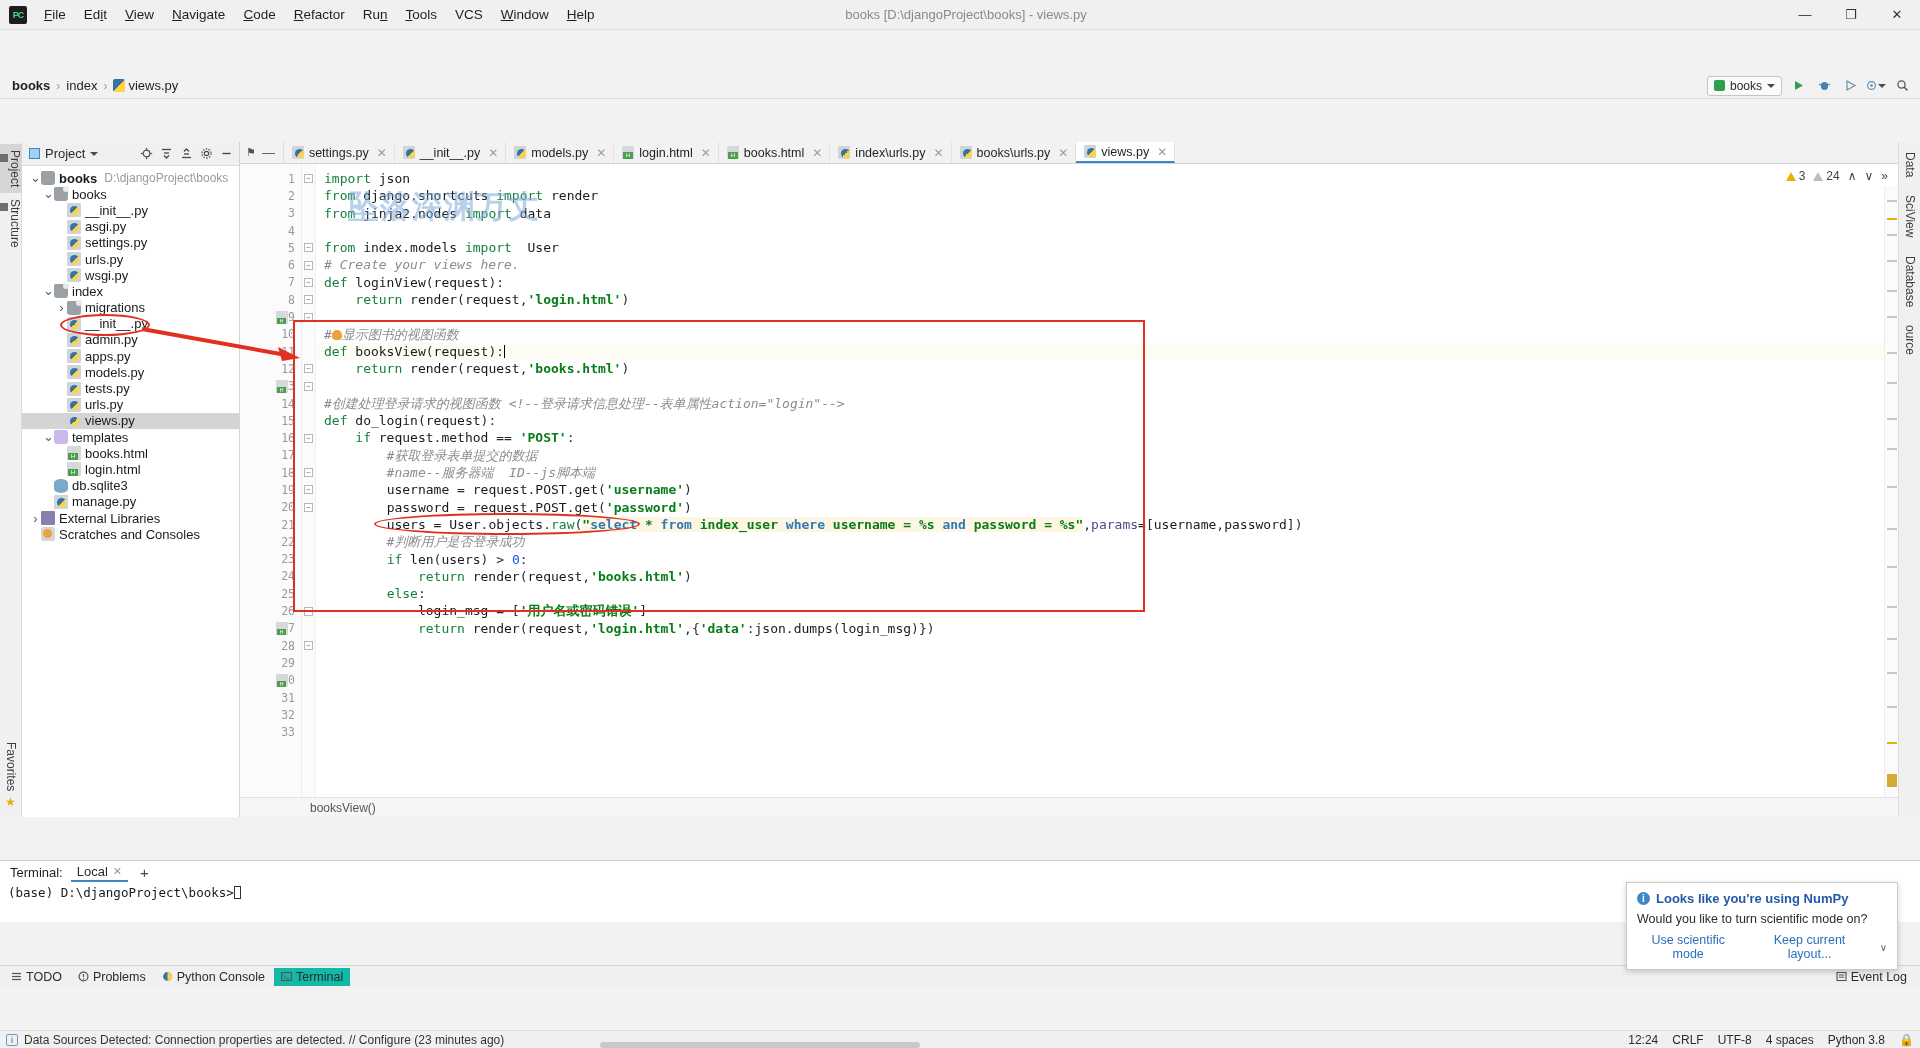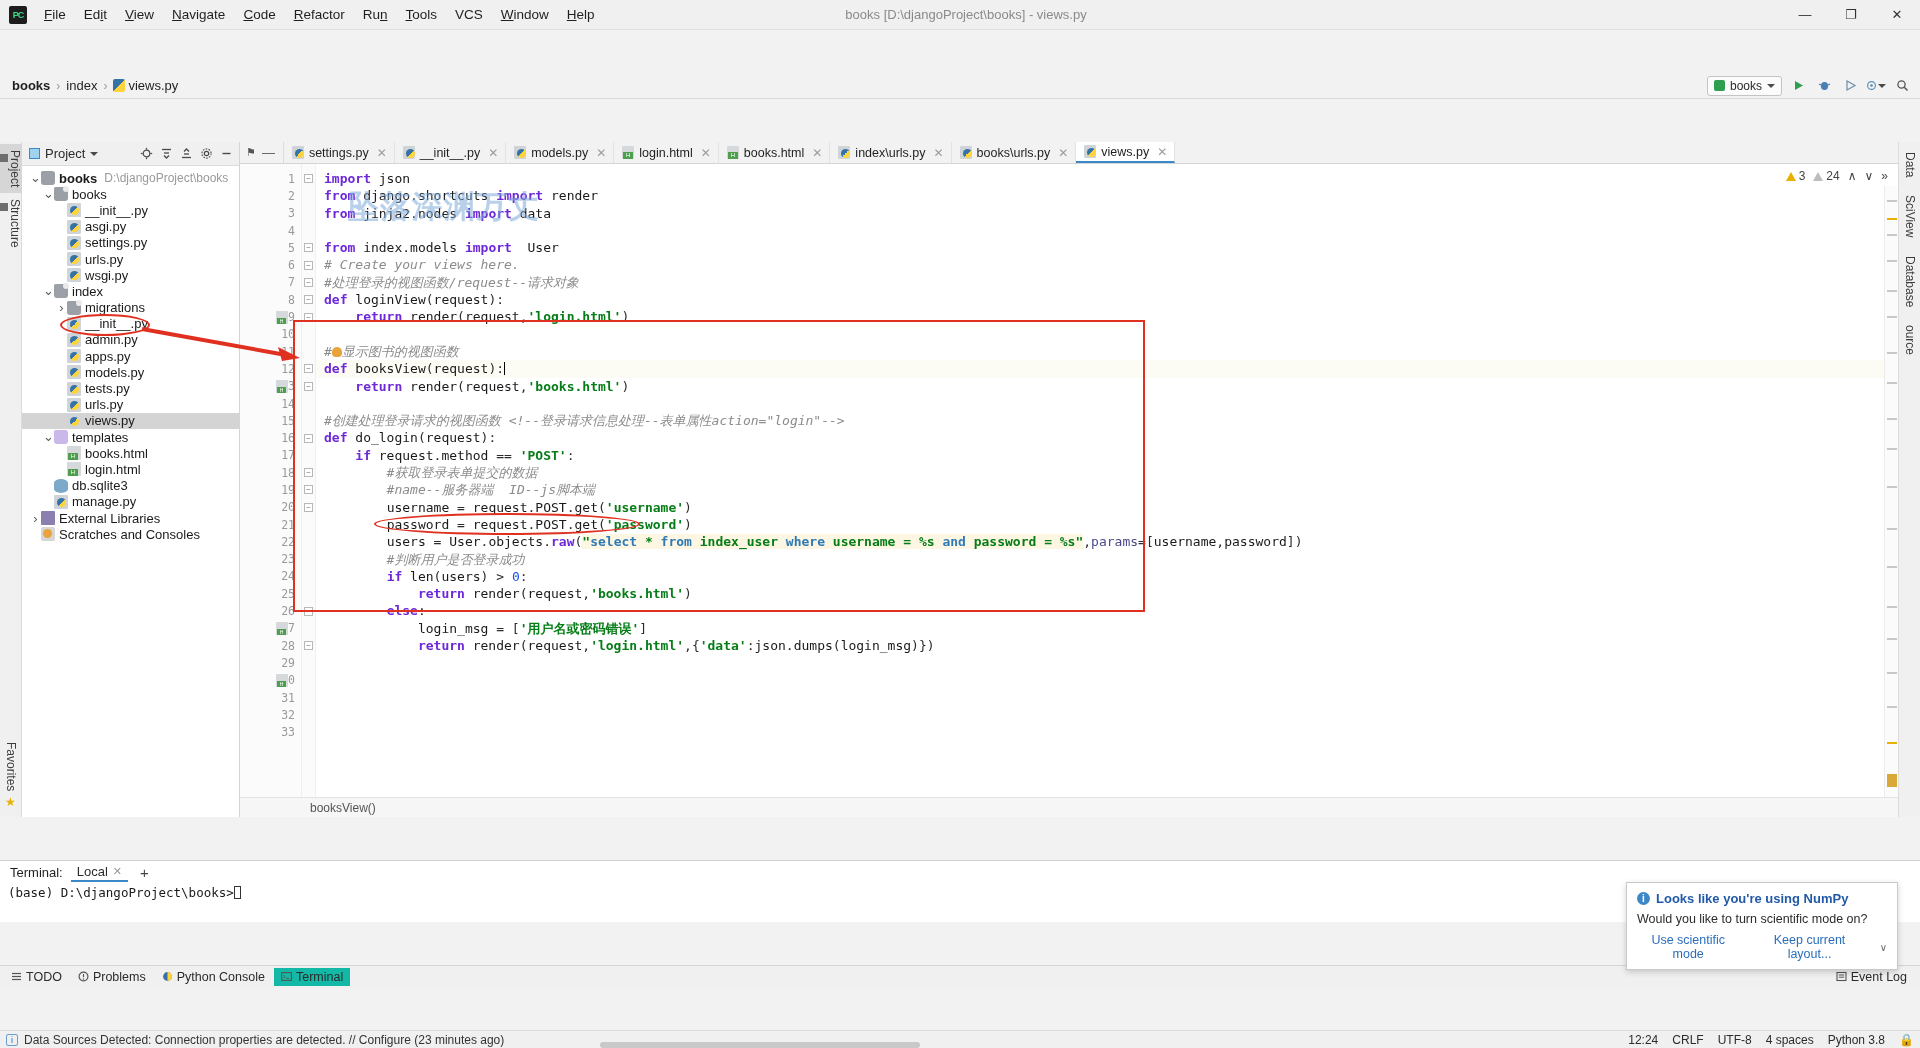--- a/index.html
+++ b/index.html
@@ -172,21 +172,21 @@
     width: 9px; height: 9px; border: 1px solid #b8b8b8; background: #fff;
     display: flex; align-items: center; justify-content: center; font-size: 8px; line-height: 7px; color: #777;
   }
 
   .code-area { flex: 1; position: relative; overflow: hidden; padding-top: 6px; background: #fff; }
   .cl {
     height: 17.3px; line-height: 17.3px; white-space: pre;
     font-family: "DejaVu Sans Mono", monospace; font-size: 13px; padding-left: 8px;
   }
   .cl.cur { background: #fcfcf4; }
-  .kw { color: #6d28d9; font-weight: bold; }
+  .kw { color: #15803d; font-weight: normal; }
   .str { color: #067d17; font-weight: bold; }
   .cmt { color: #8c8c8c; font-style: italic; }
   .num { color: #1750eb; }
   .ident { color: #1a1a1a; }
   .param { color: #2b2b2b; }
   .sqlkw { color: #2e7ab5; background: #fdf6e3; font-weight: bold; }
   .sqlstr { color: #067d17; background: #fdf6e3; font-weight: bold; }
 
   .cursor-caret {
     display:inline-block; width:1px; height:13px; background:#000; vertical-align:-2px;
@@ -777,21 +777,20 @@
             <div class="fold"></div>
           </div>
         <div class="code-area" id="codearea">
           <div class="watermark">坠落深渊万丈</div>
         <div class="cl"><span class="kw">import</span> <span class="ident">json</span></div>
             <div class="cl"><span class="kw">from</span> <span class="ident">django</span>.<span class="ident">shortcuts</span> <span class="kw">import</span> <span class="ident">render</span></div>
             <div class="cl"><span class="kw">from</span> <span class="ident">jinja2</span>.<span class="ident">nodes</span> <span class="kw">import</span> <span class="ident">data</span></div>
             <div class="cl">&nbsp;</div>
             <div class="cl"><span class="kw">from</span> <span class="ident">index</span>.<span class="ident">models</span> <span class="kw">import</span>  <span class="ident">User</span></div>
             <div class="cl"><span class="cmt"># Create your views here.</span></div>
-            <div class="cl"><span class="cmt">#处理登录的视图函数/request--请求对象</span></div>
             <div class="cl"><span class="kw">def</span> <span class="ident">loginView</span>(<span class="ident">request</span>):</div>
             <div class="cl">    <span class="kw">return</span> <span class="ident">render</span>(<span class="ident">request</span>,<span class="str">'login.html'</span>)</div>
             <div class="cl">&nbsp;</div>
             <div class="cl"><span class="cmt">#</span><span style="display:inline-block;width:10px;height:10px;background:#e8a33d;border-radius:50% 50% 40% 40%;vertical-align:-1px"></span><span class="cmt">显示图书的视图函数</span></div>
             <div class="cl cur"><span class="kw">def</span> <span class="ident">booksView</span>(<span class="ident">request</span>):<span class="cursor-caret"></span></div>
             <div class="cl">    <span class="kw">return</span> <span class="ident">render</span>(<span class="ident">request</span>,<span class="str">'books.html'</span>)</div>
             <div class="cl">&nbsp;</div>
             <div class="cl"><span class="cmt">#创建处理登录请求的视图函数 &lt;!--登录请求信息处理--表单属性action="login"--&gt;</span></div>
             <div class="cl"><span class="kw">def</span> <span class="ident">do_login</span>(<span class="ident">request</span>):</div>
             <div class="cl">    <span class="kw">if</span> <span class="ident">request</span>.<span class="ident">method</span> == <span class="str">'POST'</span>:</div>

